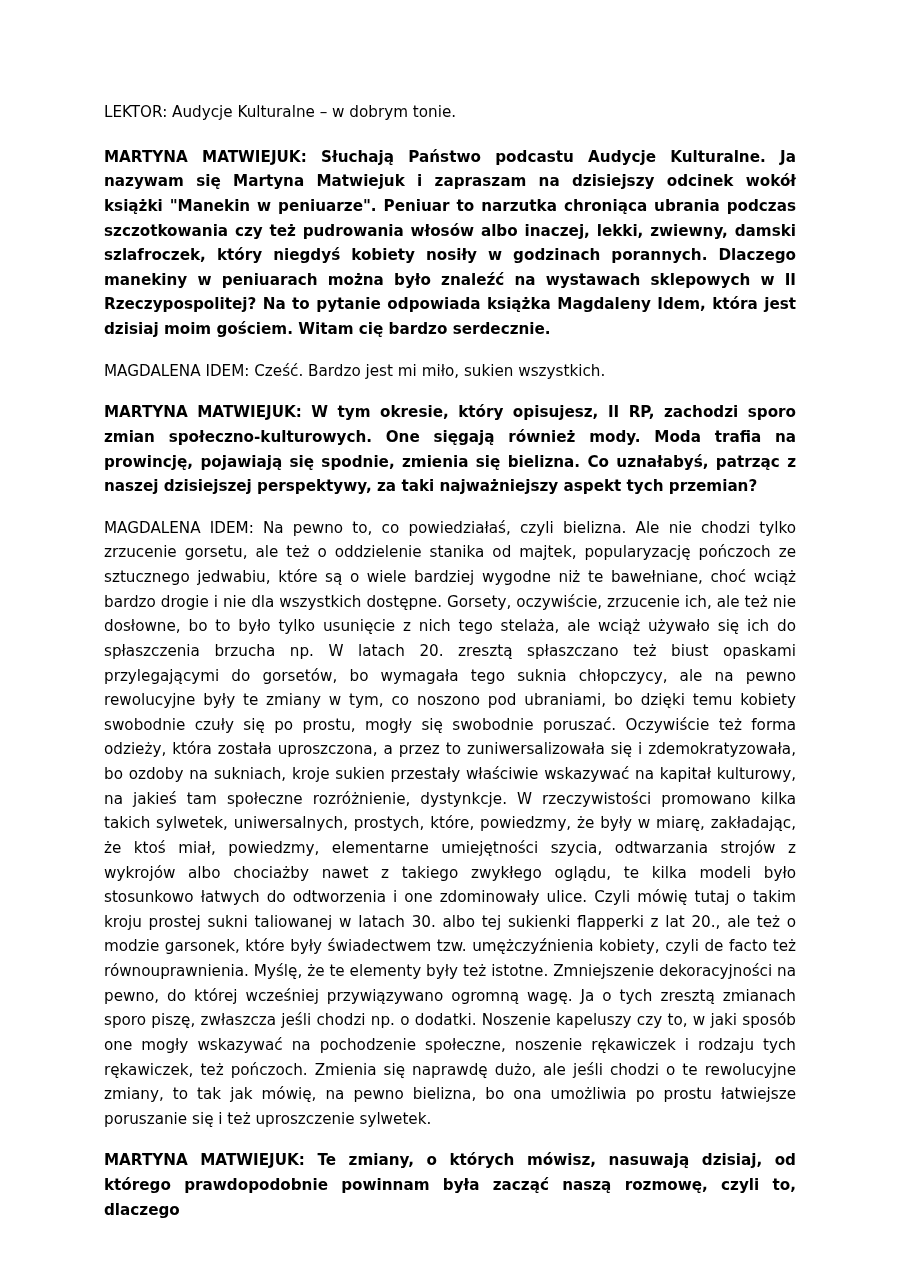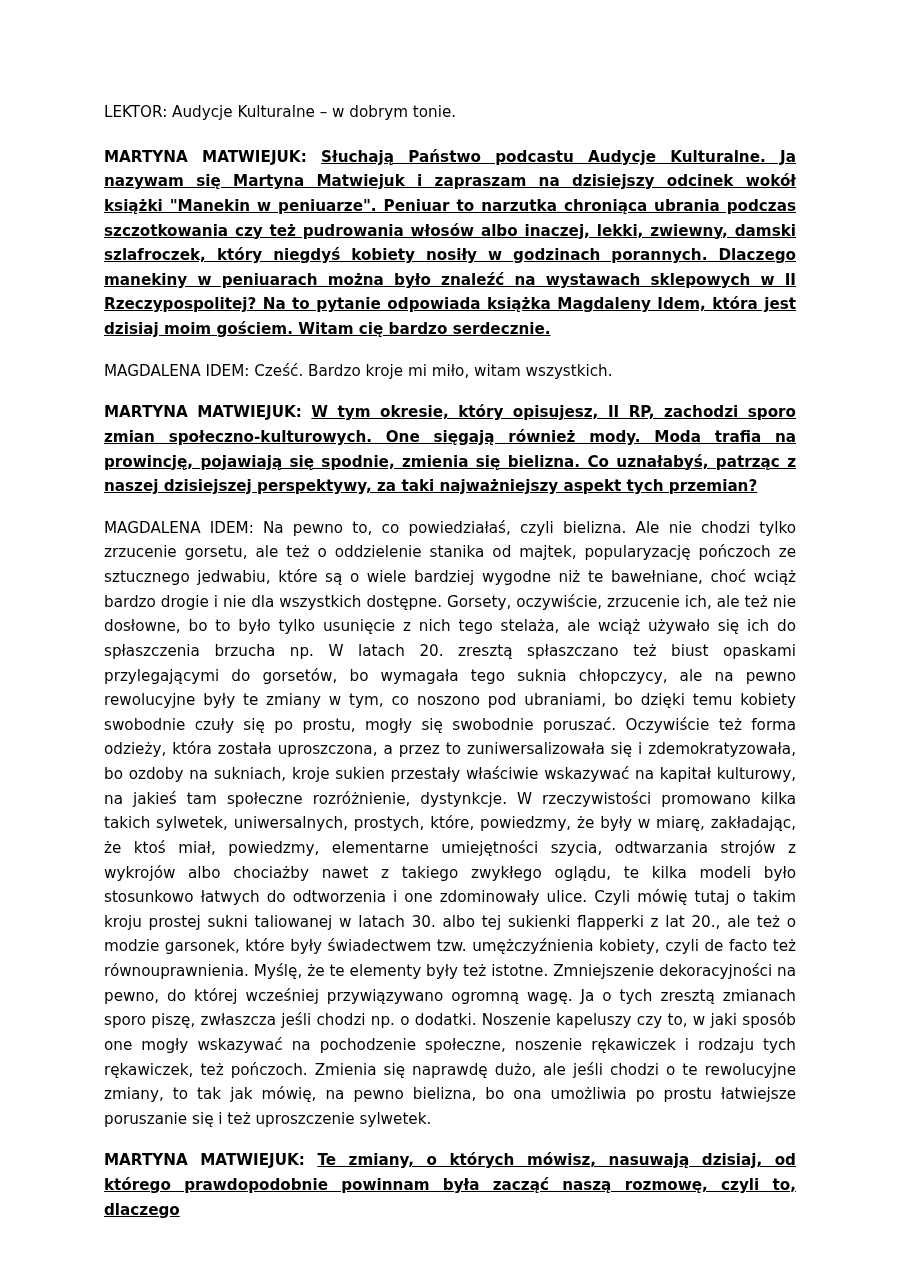--- a/index.html
+++ b/index.html
@@ -32,21 +32,20 @@
     hyphens: none;
   }
   .para:last-child {
     margin-bottom: 0;
   }
   .speaker {
     font-weight: normal;
   }
   .q .content {
     font-weight: bold;
-    text-decoration: underline;
   }
   .q .speaker {
     font-weight: bold;
   }
   .a .content {
     font-weight: normal;
   }
   .lead {
     margin-bottom: 20px;
   }
@@ -59,21 +58,21 @@
 
     <p class="para lead">
       <span class="speaker">LEKTOR: </span><span class="content">Audycje Kulturalne – w dobrym tonie.</span>
     </p>
 
     <p class="para q">
       <span class="speaker">MARTYNA MATWIEJUK: </span><span class="content">Słuchają Państwo podcastu Audycje Kulturalne. Ja nazywam się Martyna Matwiejuk i zapraszam na dzisiejszy odcinek wokół książki "Manekin w peniuarze". Peniuar to narzutka chroniąca ubrania podczas szczotkowania czy też pudrowania włosów albo inaczej, lekki, zwiewny, damski szlafroczek, który niegdyś kobiety nosiły w godzinach porannych. Dlaczego manekiny w peniuarach można było znaleźć na wystawach sklepowych w II Rzeczypospolitej? Na to pytanie odpowiada książka Magdaleny Idem, która jest dzisiaj moim gościem. Witam cię bardzo serdecznie.</span>
     </p>
 
     <p class="para a">
-      <span class="speaker">MAGDALENA IDEM: </span><span class="content">Cześć. Bardzo kroje mi miło, witam wszystkich.</span>
+      <span class="speaker">MAGDALENA IDEM: </span><span class="content">Cześć. Bardzo jest mi miło, sukien wszystkich.</span>
     </p>
 
     <p class="para q">
       <span class="speaker">MARTYNA MATWIEJUK: </span><span class="content">W tym okresie, który opisujesz, II RP, zachodzi sporo zmian społeczno-kulturowych. One sięgają również mody. Moda trafia na prowincję, pojawiają się spodnie, zmienia się bielizna. Co uznałabyś, patrząc z naszej dzisiejszej perspektywy, za taki najważniejszy aspekt tych przemian?</span>
     </p>
 
     <p class="para a">
       <span class="speaker">MAGDALENA IDEM: </span><span class="content">Na pewno to, co powiedziałaś, czyli bielizna. Ale nie chodzi tylko zrzucenie gorsetu, ale też o oddzielenie stanika od majtek, popularyzację pończoch ze sztucznego jedwabiu, które są o wiele bardziej wygodne niż te bawełniane, choć wciąż bardzo drogie i nie dla wszystkich dostępne. Gorsety, oczywiście, zrzucenie ich, ale też nie dosłowne, bo to było tylko usunięcie z nich tego stelaża, ale wciąż używało się ich do spłaszczenia brzucha np. W latach 20. zresztą spłaszczano też biust opaskami przylegającymi do gorsetów, bo wymagała tego suknia chłopczycy, ale na pewno rewolucyjne były te zmiany w tym, co noszono pod ubraniami, bo dzięki temu kobiety swobodnie czuły się po prostu, mogły się swobodnie poruszać. Oczywiście też forma odzieży, która została uproszczona, a przez to zuniwersalizowała się i zdemokratyzowała, bo ozdoby na sukniach, kroje sukien przestały właściwie wskazywać na kapitał kulturowy, na jakieś tam społeczne rozróżnienie, dystynkcje. W rzeczywistości promowano kilka takich sylwetek, uniwersalnych, prostych, które, powiedzmy, że były w miarę, zakładając, że ktoś miał, powiedzmy, elementarne umiejętności szycia, odtwarzania strojów z wykrojów albo chociażby nawet z takiego zwykłego oglądu, te kilka modeli było stosunkowo łatwych do odtworzenia i one zdominowały ulice. Czyli mówię tutaj o takim kroju prostej sukni taliowanej w latach 30. albo tej sukienki flapperki z lat 20., ale też o modzie garsonek, które były świadectwem tzw. umężczyźnienia kobiety, czyli de facto też równouprawnienia. Myślę, że te elementy były też istotne. Zmniejszenie dekoracyjności na pewno, do której wcześniej przywiązywano ogromną wagę. Ja o tych zresztą zmianach sporo piszę, zwłaszcza jeśli chodzi np. o dodatki. Noszenie kapeluszy czy to, w jaki sposób one mogły wskazywać na pochodzenie społeczne, noszenie rękawiczek i rodzaju tych rękawiczek, też pończoch. Zmienia się naprawdę dużo, ale jeśli chodzi o te rewolucyjne zmiany, to tak jak mówię, na pewno bielizna, bo ona umożliwia po prostu łatwiejsze poruszanie się i też uproszczenie sylwetek.</span>
     </p>
 

